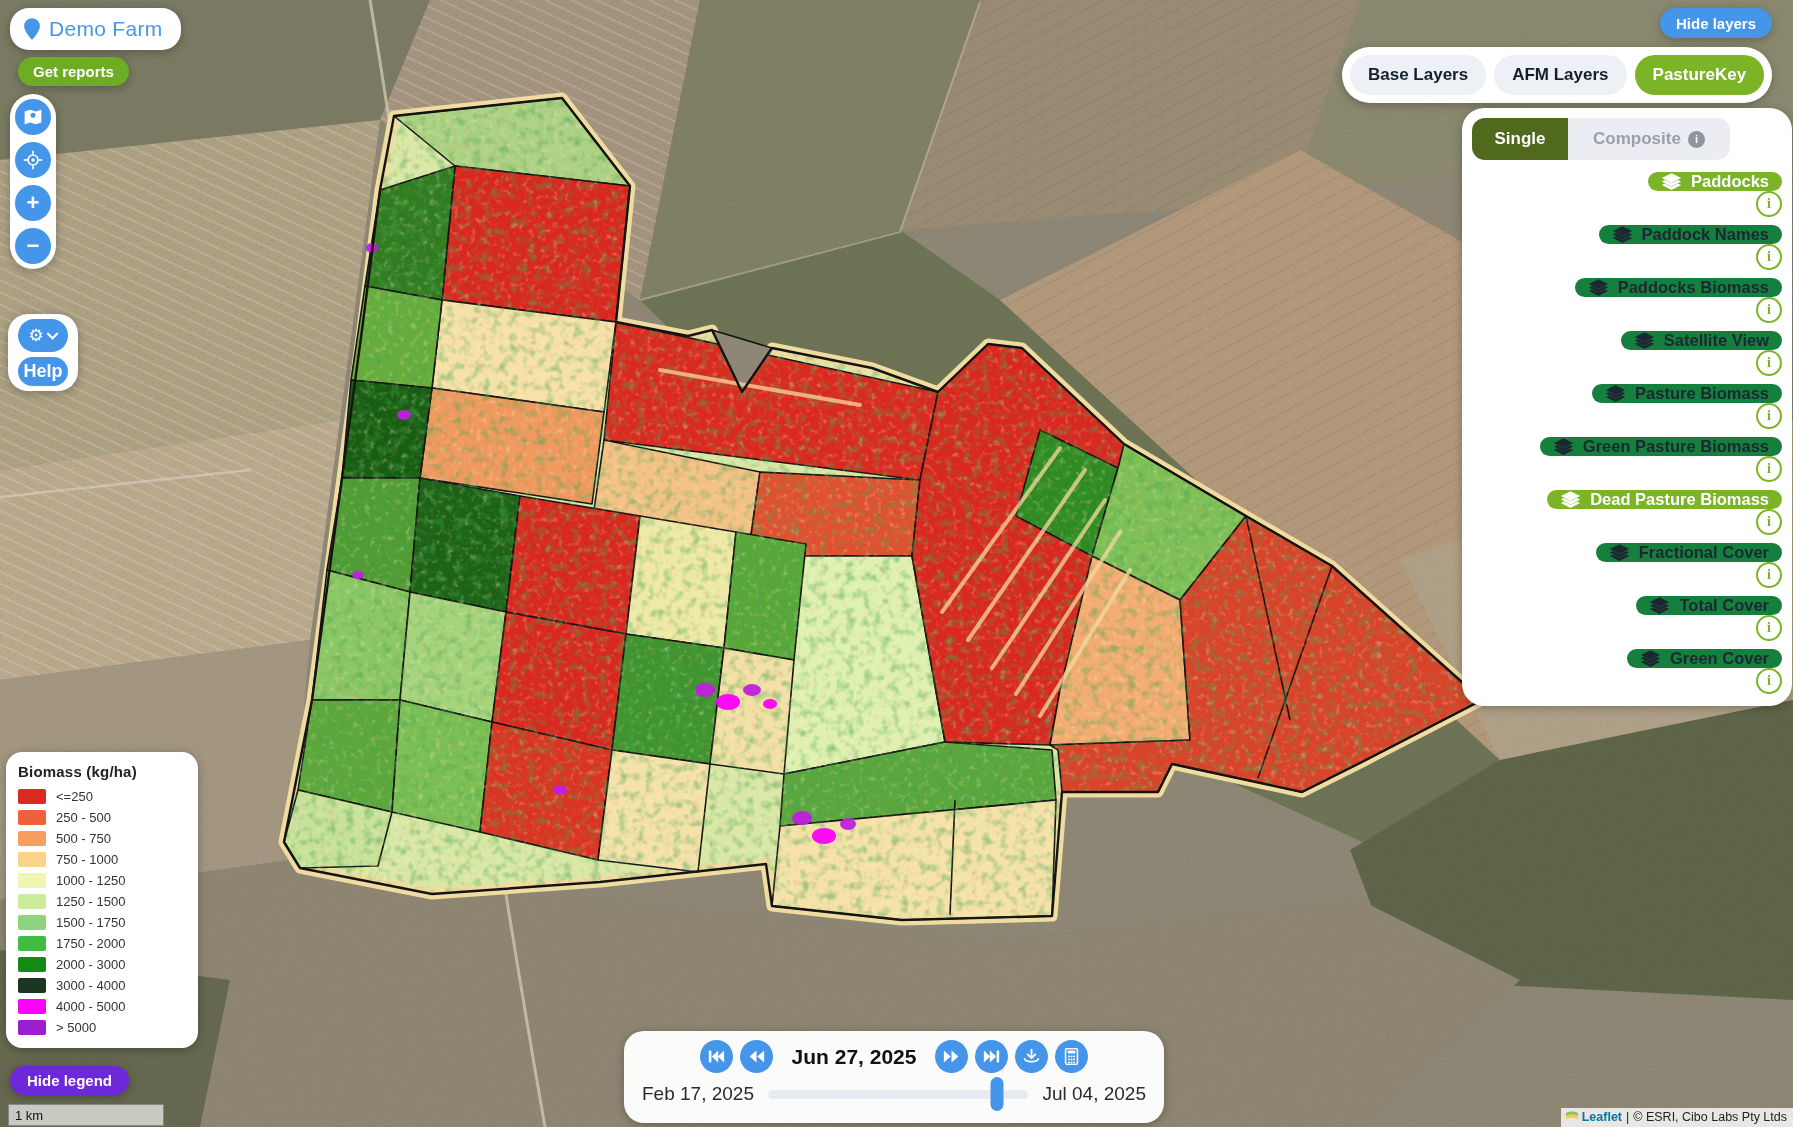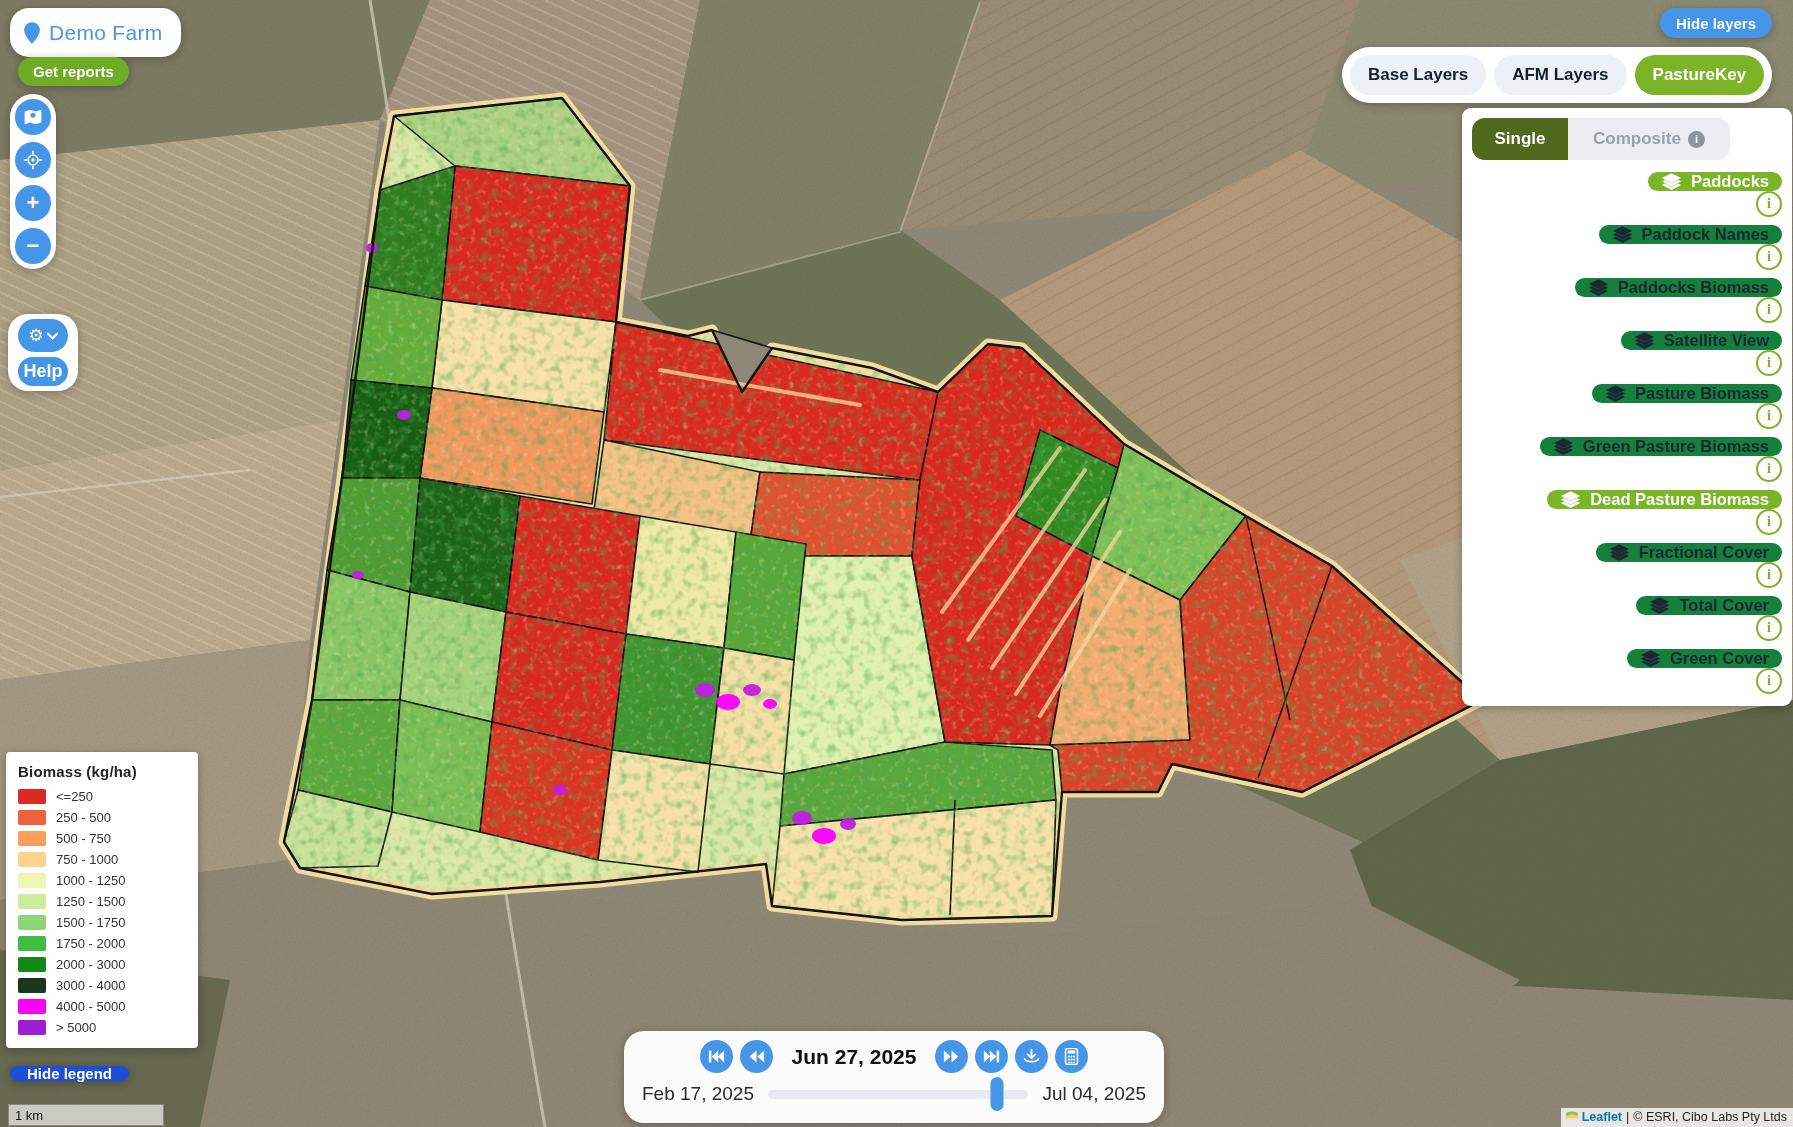--- a/index.html
+++ b/index.html
@@ -2,62 +2,62 @@
 <html><head>
 <meta charset="utf-8">
 <style>
   html,body{margin:0;padding:0;background:#8f8775;}
   #app{position:relative;width:1793px;height:1127px;overflow:hidden;
        font-family:"Liberation Sans",sans-serif;-webkit-font-smoothing:antialiased;}
   #map-svg{position:absolute;inset:0;}
   .shadow{box-shadow:0 2px 10px rgba(0,0,0,.28);}
 
   
-  .farm-pill{position:absolute;left:10px;top:8px;height:49px;background:#fff;border-radius:19px;
+  .farm-pill{position:absolute;left:10px;top:8px;height:42px;background:#fff;border-radius:19px;
     display:flex;align-items:center;padding:0 18px 0 12px;gap:7px;}
   .farm-pill .name{color:#4a96e4;font-size:21px;font-weight:500;letter-spacing:.3px;}
 
   .green-btn{position:absolute;left:18px;top:57px;height:29px;background:#6dac24;border-radius:15px;
     display:flex;align-items:center;padding:0 15px;color:#fff;font-weight:700;font-size:15px;}
 
   
   .ctrl-stack{position:absolute;left:10px;top:94px;width:46px;background:#fff;border-radius:23px;
     padding:5px 0;display:flex;flex-direction:column;align-items:center;gap:7px;}
   .blue-circle{width:36px;height:36px;border-radius:50%;background:#4596e8;color:#fff;
     display:flex;align-items:center;justify-content:center;font-size:22px;font-weight:700;cursor:pointer;}
   .gear-stack{position:absolute;left:8px;top:314px;width:60px;background:#fff;border-radius:20px;
     padding:5px 5px;display:flex;flex-direction:column;align-items:center;gap:5px;}
   .gear-pill{width:50px;height:33px;border-radius:17px;background:#4596e8;color:#fff;display:flex;
     align-items:center;justify-content:center;gap:3px;font-size:17px;}
   .help-pill{width:50px;height:29px;border-radius:15px;background:#4596e8;color:#fff;display:flex;
     align-items:center;justify-content:center;font-weight:700;font-size:18px;}
 
   
-  .legend{position:absolute;left:6px;top:752px;width:168px;background:#fff;border-radius:4px;
+  .legend{position:absolute;left:6px;top:752px;width:168px;background:#fff;border-radius:16px;
     padding:11px 12px 10px 12px;}
   .legend h3{margin:0 0 6px 0;font-size:15px;color:#222;letter-spacing:.2px;}
   .legend-row{display:flex;align-items:center;height:21px;}
   .legend-row .swatch{width:28px;height:15px;border-radius:2px;margin-right:10px;flex:none;}
   .legend-row .lab{font-size:13px;color:#333;}
-  .hide-legend{position:absolute;left:10px;top:1066px;height:15px;background:#1d4ed8;border-radius:15px;
+  .hide-legend{position:absolute;left:10px;top:1066px;height:29px;background:#6d28d9;border-radius:15px;
     color:#fff;font-weight:700;font-size:15px;display:flex;align-items:center;padding:0 17px;}
   .scalebar{position:absolute;left:8px;top:1104px;width:148px;height:20px;background:rgba(255,255,255,.65);
     border:1px solid #888;font-size:13px;color:#111;display:flex;align-items:center;padding-left:6px;}
 
   
   .hide-layers{position:absolute;left:1660px;top:8px;height:30px;background:#4596e8;border-radius:16px;
     color:#fff;font-weight:700;font-size:15px;display:flex;align-items:center;padding:0 16px;}
   .tabbar{position:absolute;left:1342px;top:47px;height:56px;background:#fff;border-radius:28px;
     display:flex;align-items:center;gap:8px;padding:0 8px;}
   .tab{height:40px;border-radius:20px;background:#edf0f5;color:#13202c;font-weight:700;font-size:17px;
     display:flex;align-items:center;padding:0 18px;cursor:pointer;}
   .tab.active{background:#7cb428;color:#fff;}
 
   
-  .layers-panel{position:absolute;left:1462px;top:108px;width:330px;background:#fff;border-radius:9px;
+  .layers-panel{position:absolute;left:1462px;top:108px;width:330px;background:#fff;border-radius:22px;
     padding:10px 10px 12px 10px;box-sizing:border-box;}
   .segmented{display:flex;width:258px;border-radius:13px;overflow:hidden;background:#ebedf2;}
   .seg{height:42px;display:flex;align-items:center;justify-content:center;font-weight:700;font-size:17px;gap:7px;cursor:pointer;}
   .seg.single{width:96px;background:#50691d;color:#fff;}
   .seg.composite{flex:1;color:#99a0aa;}
   .seg .gray-info{width:17px;height:17px;border-radius:50%;background:#8d949e;color:#fff;font-size:11px;
     font-weight:700;display:flex;align-items:center;justify-content:center;}
   .layer-rows{margin-top:12px;display:flex;flex-direction:column;gap:8px;}
   .layer-row{display:flex;align-items:flex-end;flex-direction:column;}
   .layer-pill{flex:1;height:34px;border-radius:18px;background:#15803d;display:flex;align-items:center;

